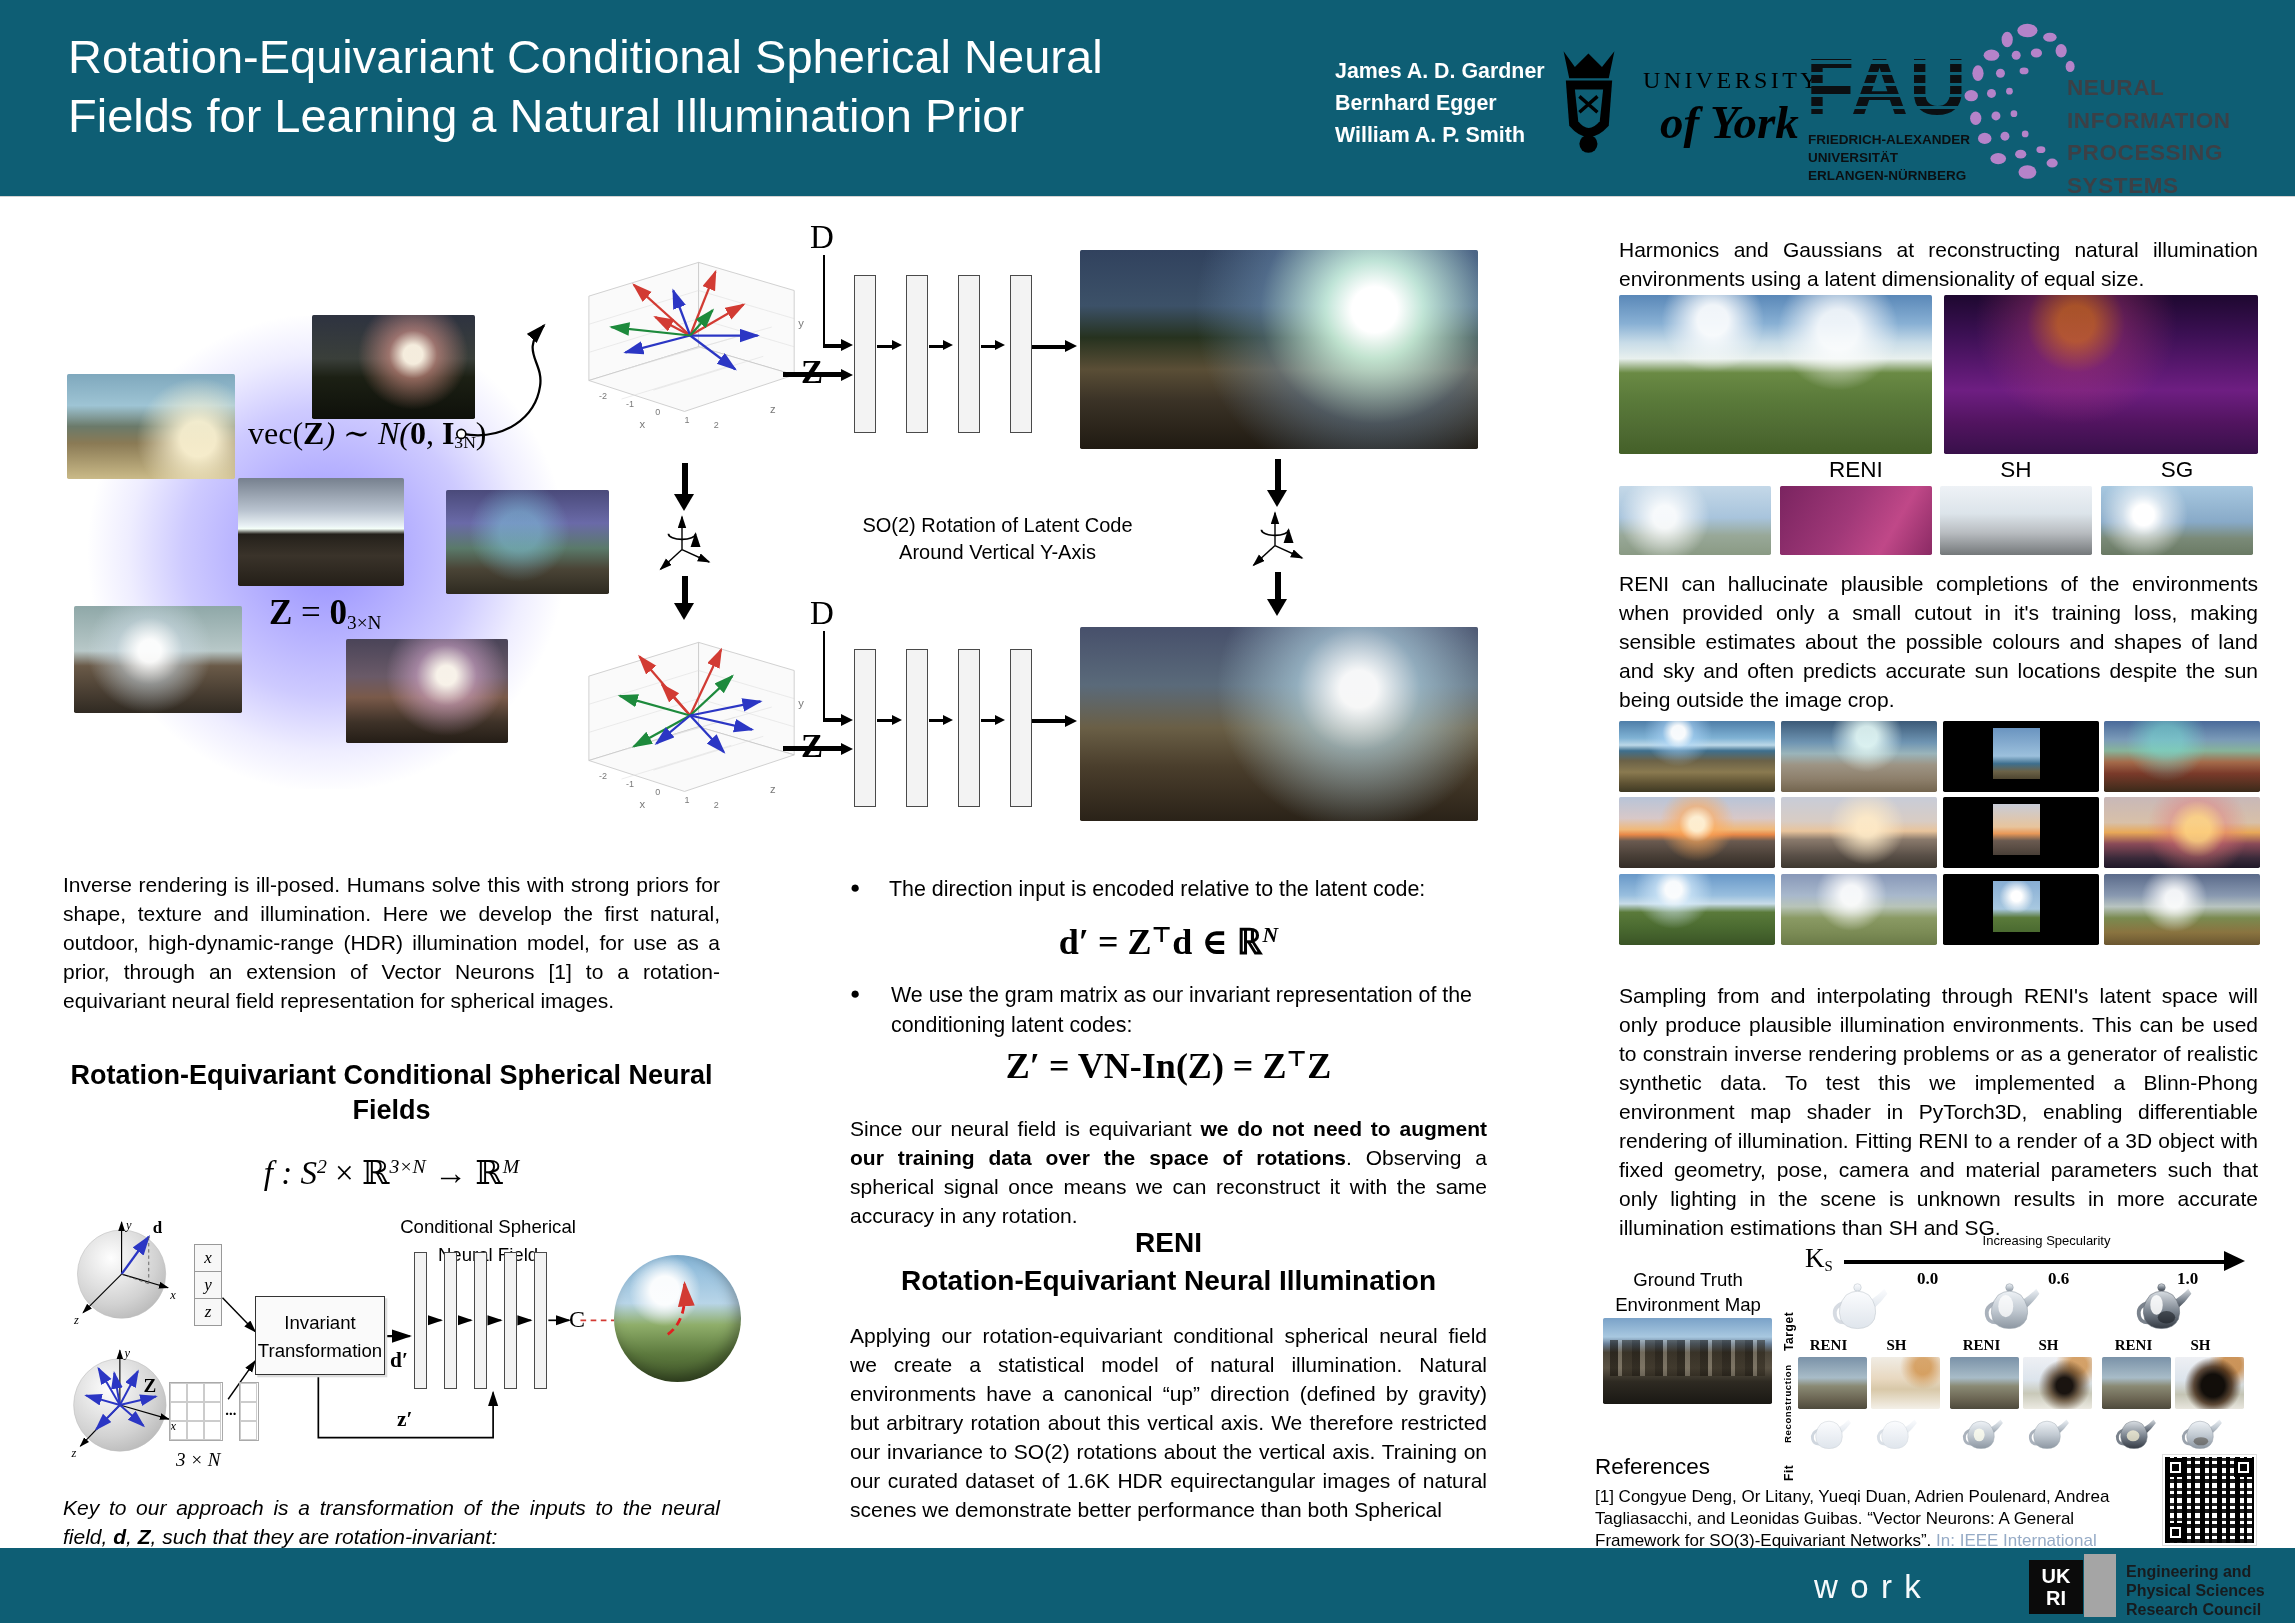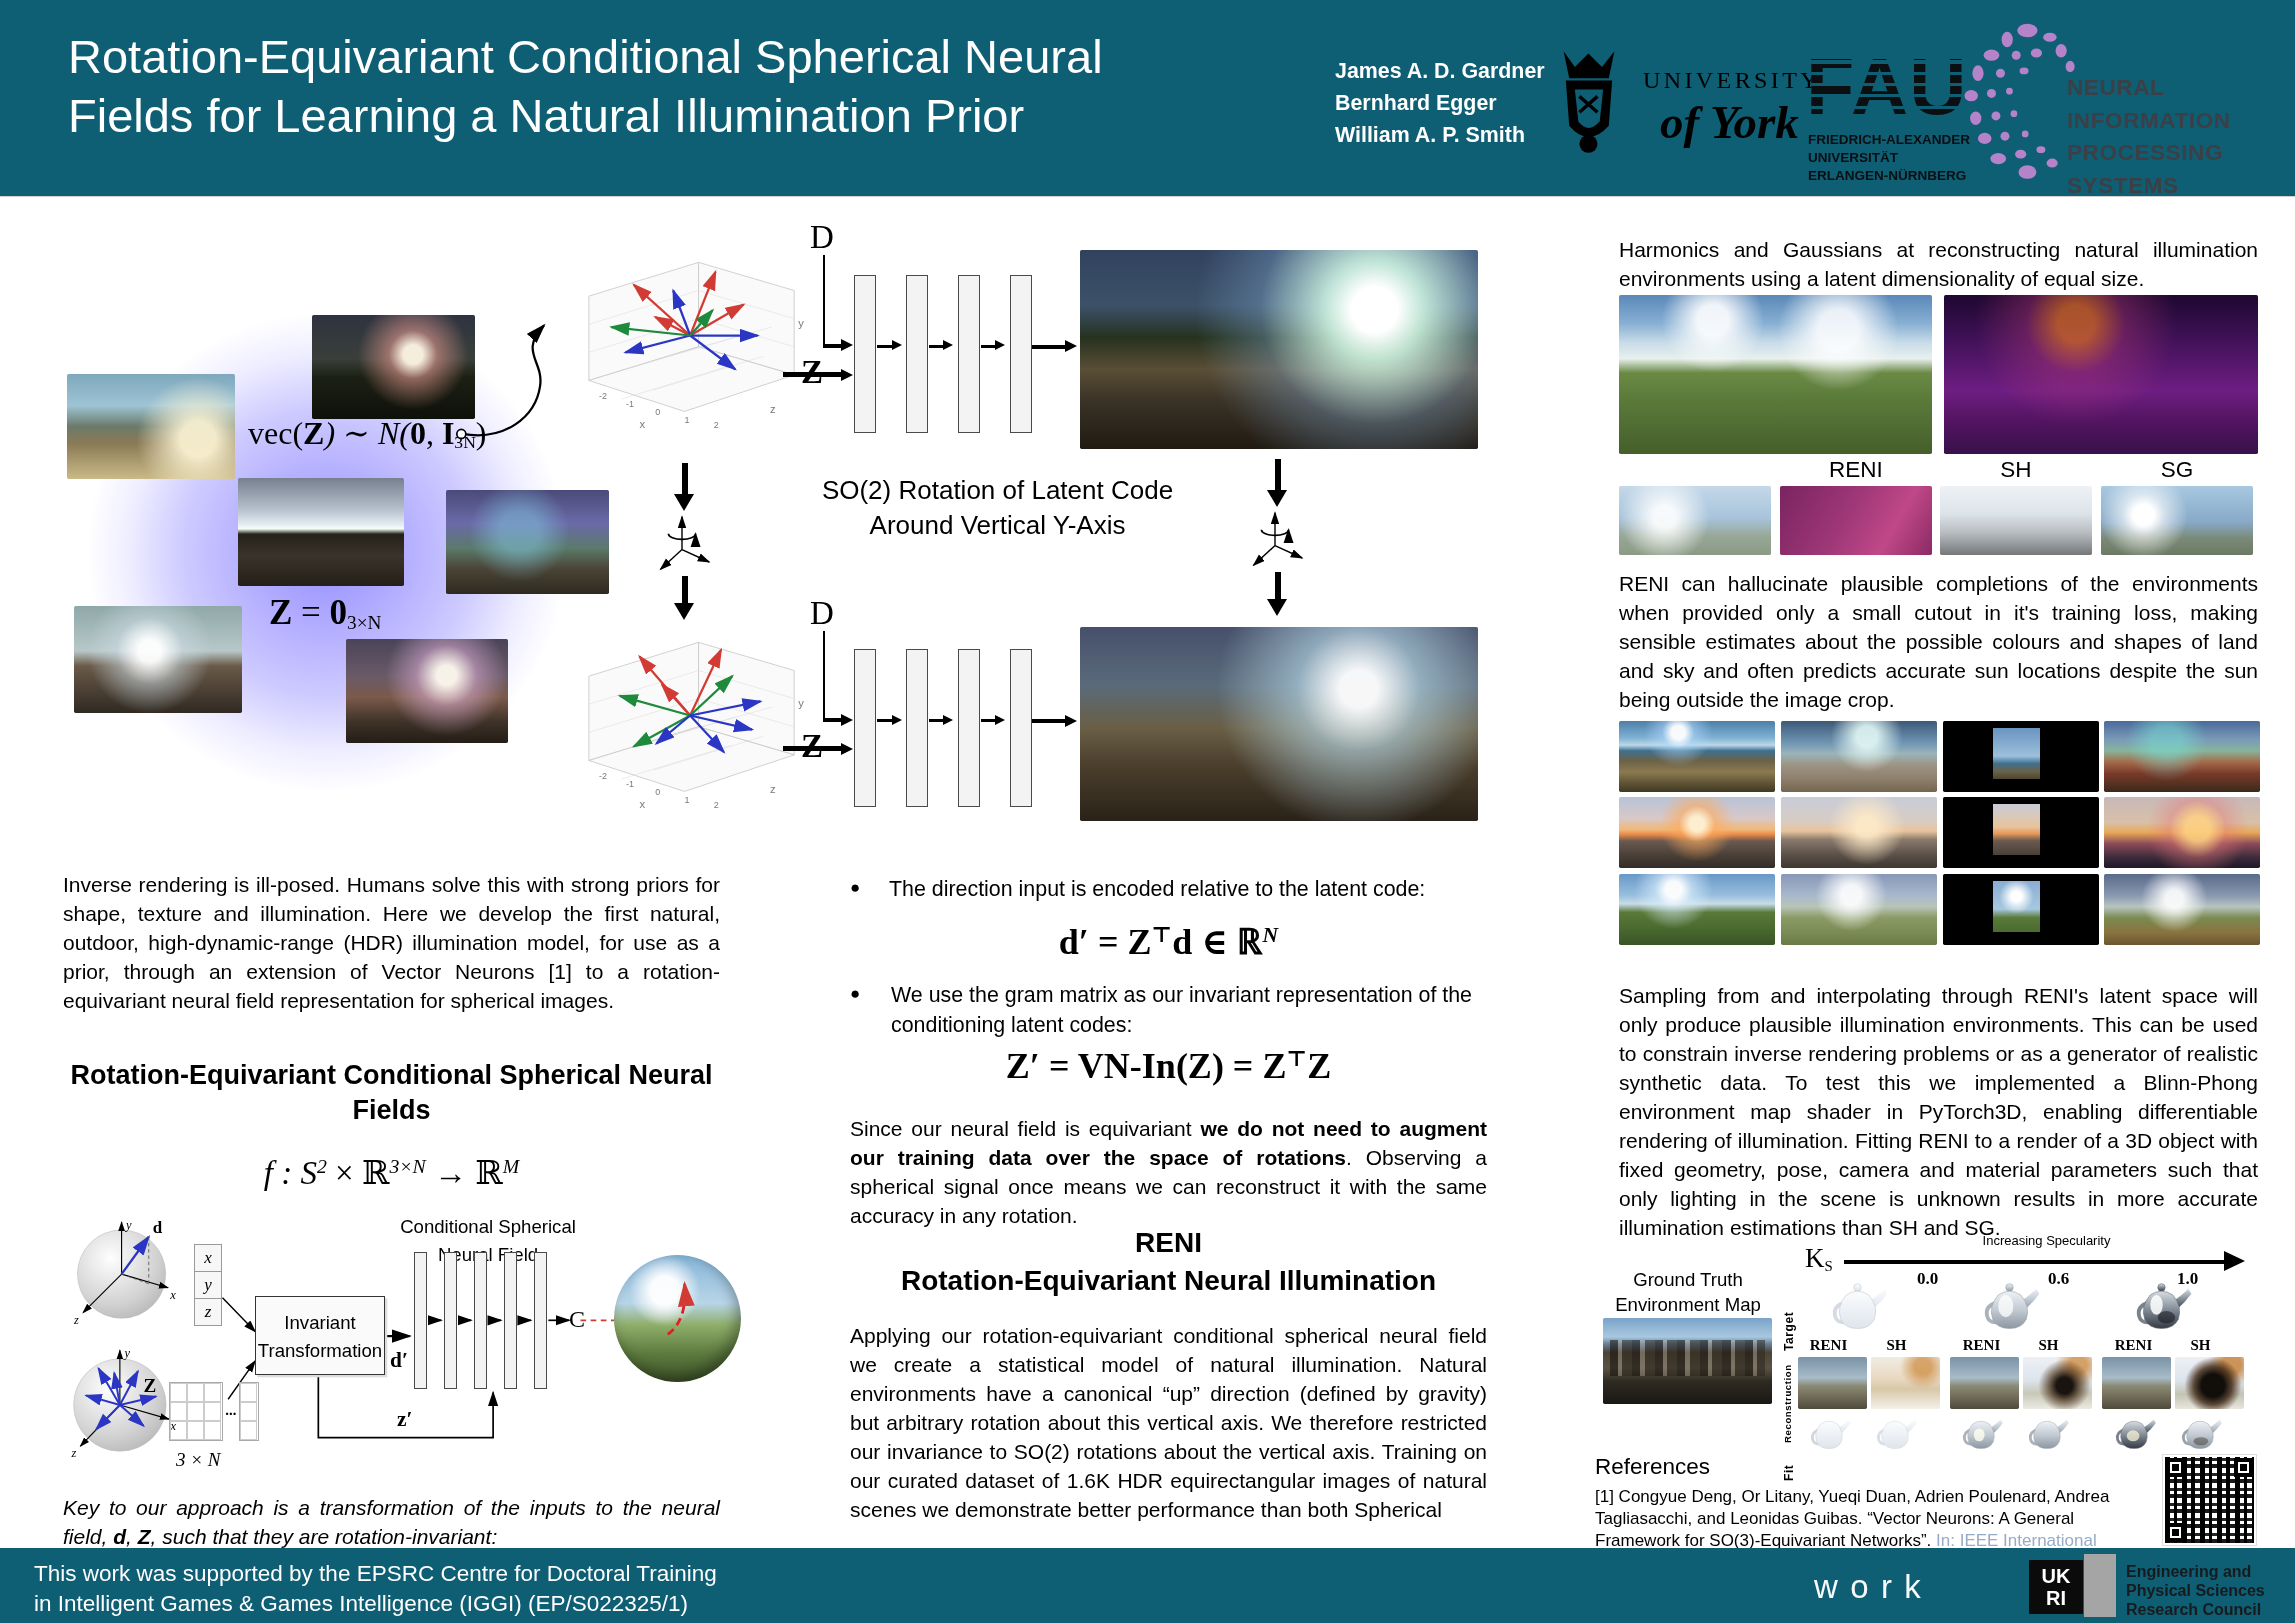--- a/index.html
+++ b/index.html
@@ -276,21 +276,21 @@
 <div class="abs arrow-d" style="left:674px;top:494px;"></div>
 <svg class="abs" style="left:648px;top:510px" width="68" height="65" viewBox="0 0 120 115">
   <line x1="60" y1="70" x2="60" y2="12" stroke="#000" stroke-width="2.5" marker-end="url(#mK)"></line>
   <line x1="60" y1="70" x2="22" y2="105" stroke="#000" stroke-width="2.5" marker-end="url(#mK)"></line>
   <line x1="60" y1="70" x2="108" y2="92" stroke="#000" stroke-width="2.5" marker-end="url(#mK)"></line>
   <path d="M36 42 A24 10 0 1 0 84 42" fill="none" stroke="#000" stroke-width="3" marker-end="url(#mK)"></path>
 </svg>
 <div class="abs shaft-v" style="left:682px;top:576px;height:28px;"></div>
 <div class="abs arrow-d" style="left:674px;top:603px;"></div>
 
-<div class="abs sans center" style="left:738px;top:473px;width:519px;font-size:26px;line-height:1.35;font-weight:400;">
+<div class="abs sans center" style="left:738px;top:512px;width:519px;font-size:20px;line-height:1.35;font-weight:400;">
   <div>SO(2) Rotation of Latent Code</div>
   <div>Around Vertical Y-Axis</div>
 </div>
 
 <div class="abs shaft-v" style="left:1275px;top:459px;height:32px;"></div>
 <div class="abs arrow-d" style="left:1267px;top:490px;"></div>
 <svg class="abs" style="left:1241px;top:506px" width="68" height="65" viewBox="0 0 120 115">
   <line x1="60" y1="70" x2="60" y2="12" stroke="#000" stroke-width="2.5" marker-end="url(#mK)"></line>
   <line x1="60" y1="70" x2="22" y2="105" stroke="#000" stroke-width="2.5" marker-end="url(#mK)"></line>
   <line x1="60" y1="70" x2="108" y2="92" stroke="#000" stroke-width="2.5" marker-end="url(#mK)"></line>
@@ -576,24 +576,20 @@
 <div class="abs" style="left:1595px;top:1486px;width:530px;font-size:17px;line-height:1.28;text-align:left;">
   <span>[1] Congyue Deng, Or Litany, Yueqi Duan, Adrien Poulenard, Andrea Tagliasacchi, and Leonidas Guibas. “Vector Neurons: A General Framework for SO(3)-Equivariant Networks”.</span><span style="color:#96abc6;"> In: IEEE International Conference on Computer Vision (ICCV) 2021.</span>
 </div>
 <div class="abs qr" style="left:2163px;top:1455px;width:89px;height:86px;">
   <div class="finder" style="left:1.1px;top:1.1px;"></div>
   <div class="finder" style="right:1.1px;top:1.1px;"></div>
   <div class="finder" style="left:1.1px;bottom:1.1px;"></div>
 </div>
 
 <div id="footer" class="abs">
-  <div class="abs" style="left:34px;top:11.3px;color:#fff;font-size:22.5px;line-height:1.32;">
-    <div>This work was supported by the EPSRC Centre for Doctoral Training</div>
-    <div>in Intelligent Games &amp; Games Intelligence (IGGI) (EP/S022325/1)</div>
-  </div>
   <div class="abs" style="left:1814px;top:20px;color:#f6fafc;font-size:33px;letter-spacing:12.4px;">work</div>
   <div class="abs" style="left:2029px;top:12.4px;width:54px;height:54px;background:#0b0b0b;color:#fff;font-weight:700;font-size:20px;line-height:1.1;text-align:center;padding-top:4.5px;box-sizing:border-box;">
     <div>UK</div>
     <div>RI</div>
   </div>
   <div class="abs" style="left:2084px;top:5.6px;width:32px;height:63px;background:#a5a5a5;"></div>
   <div class="abs" style="left:2126px;top:13.5px;color:#171b1e;font-size:16px;font-weight:700;line-height:1.2;">
     <div>Engineering and</div>
     <div>Physical Sciences</div>
     <div>Research Council</div>

